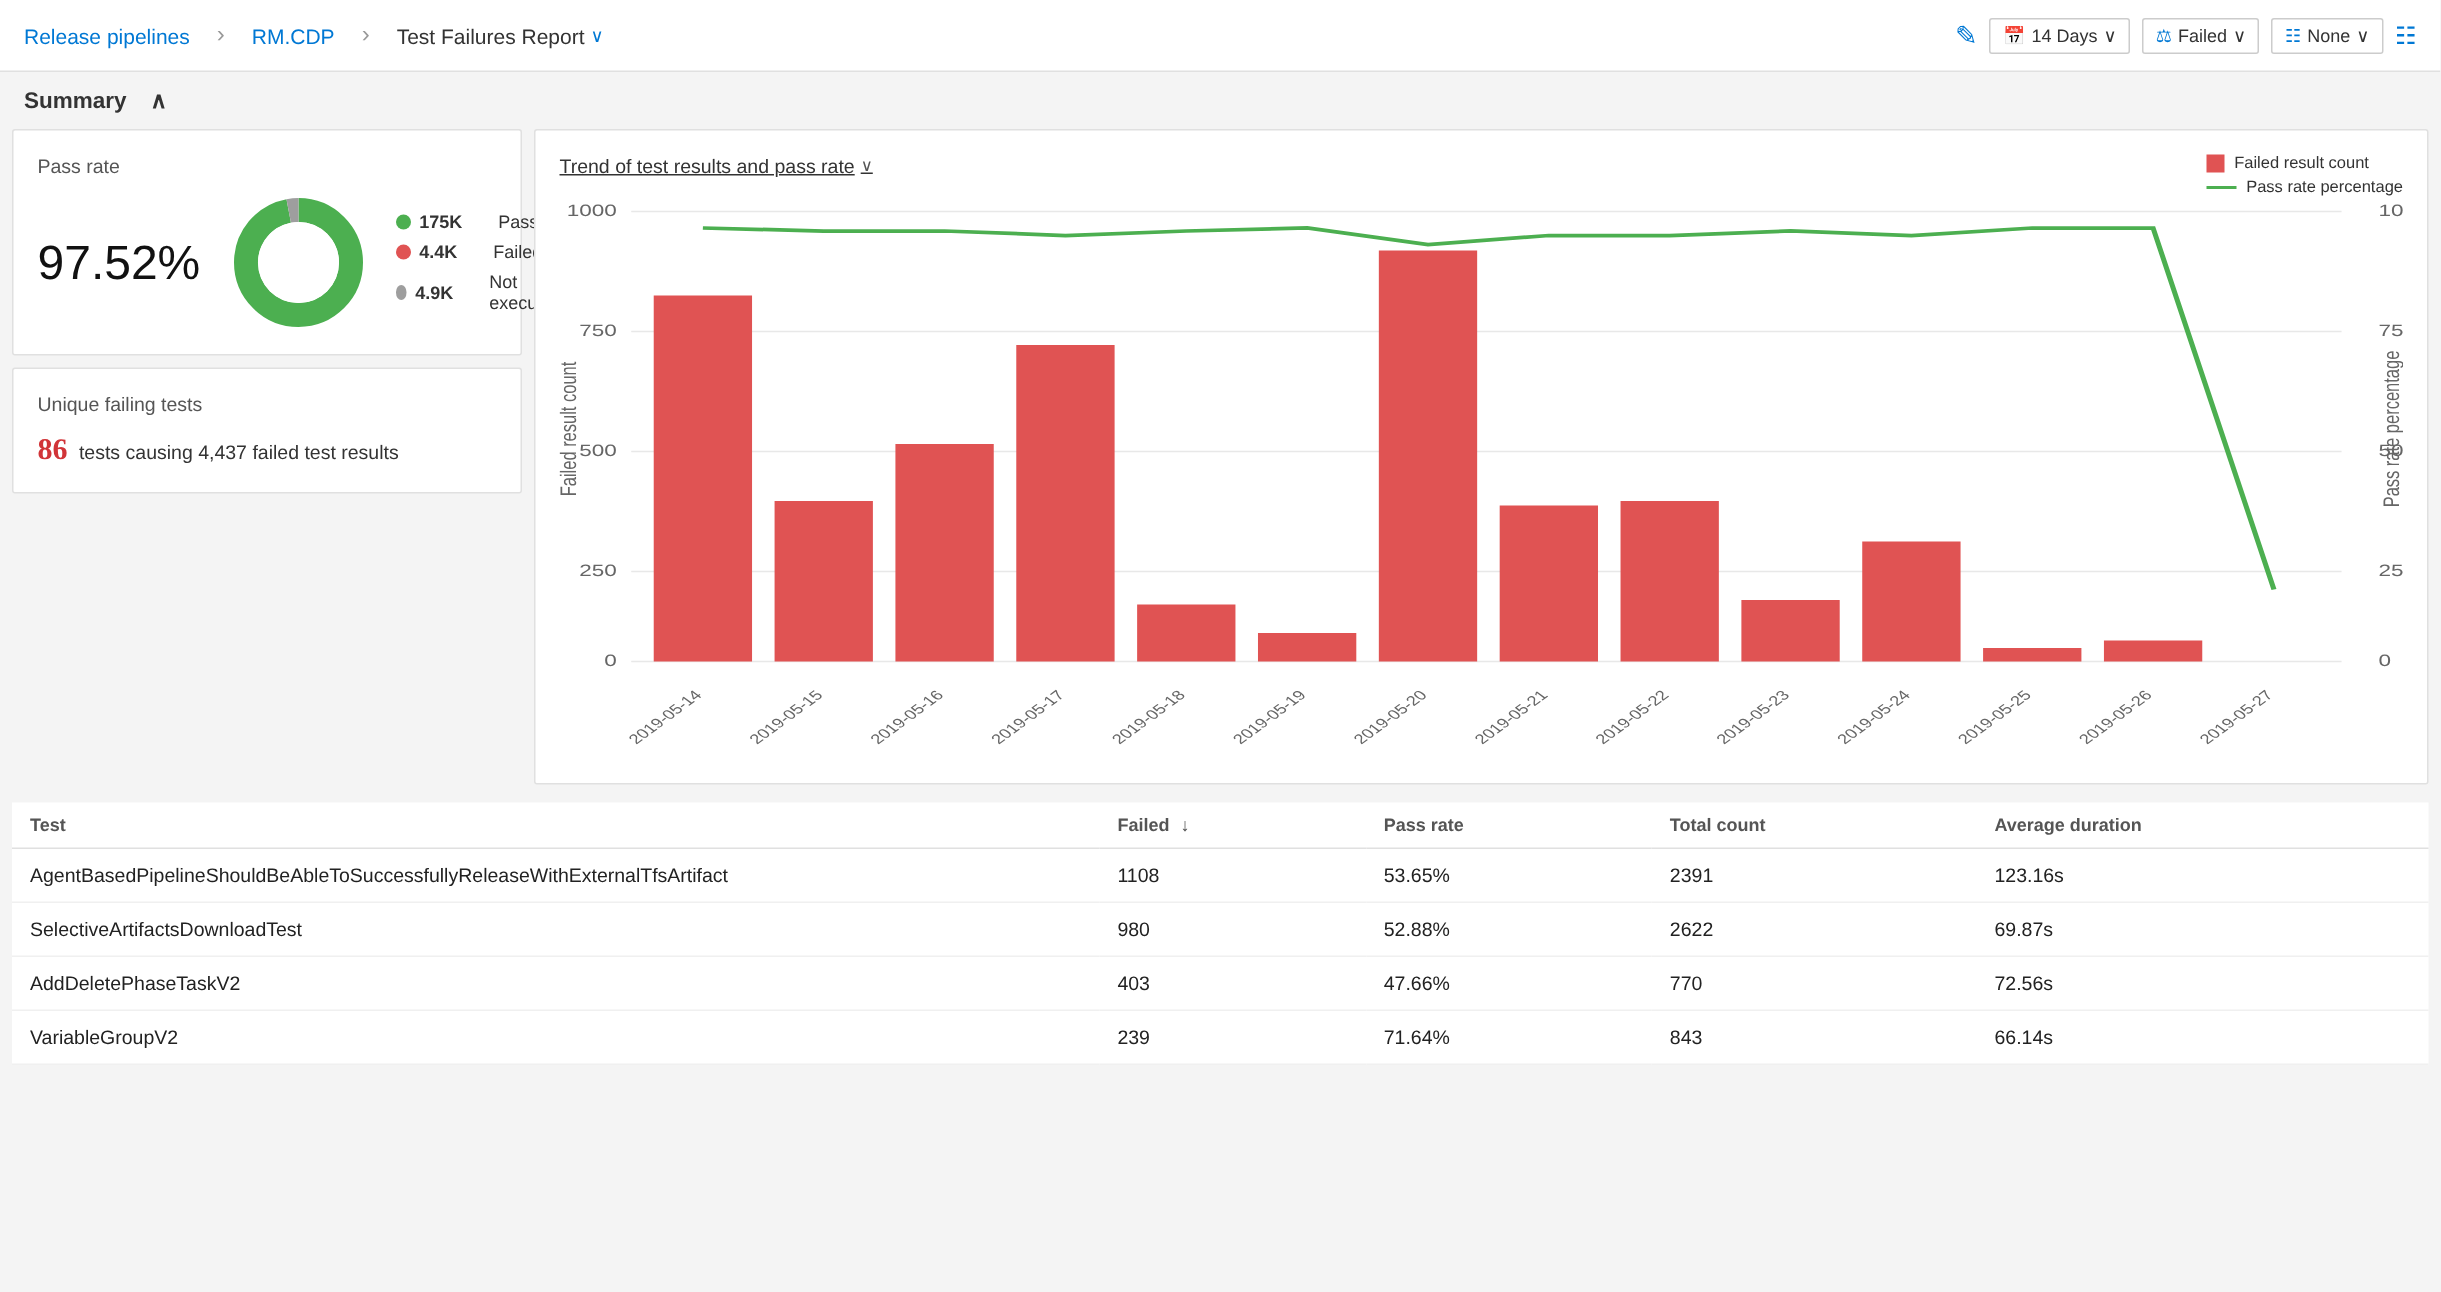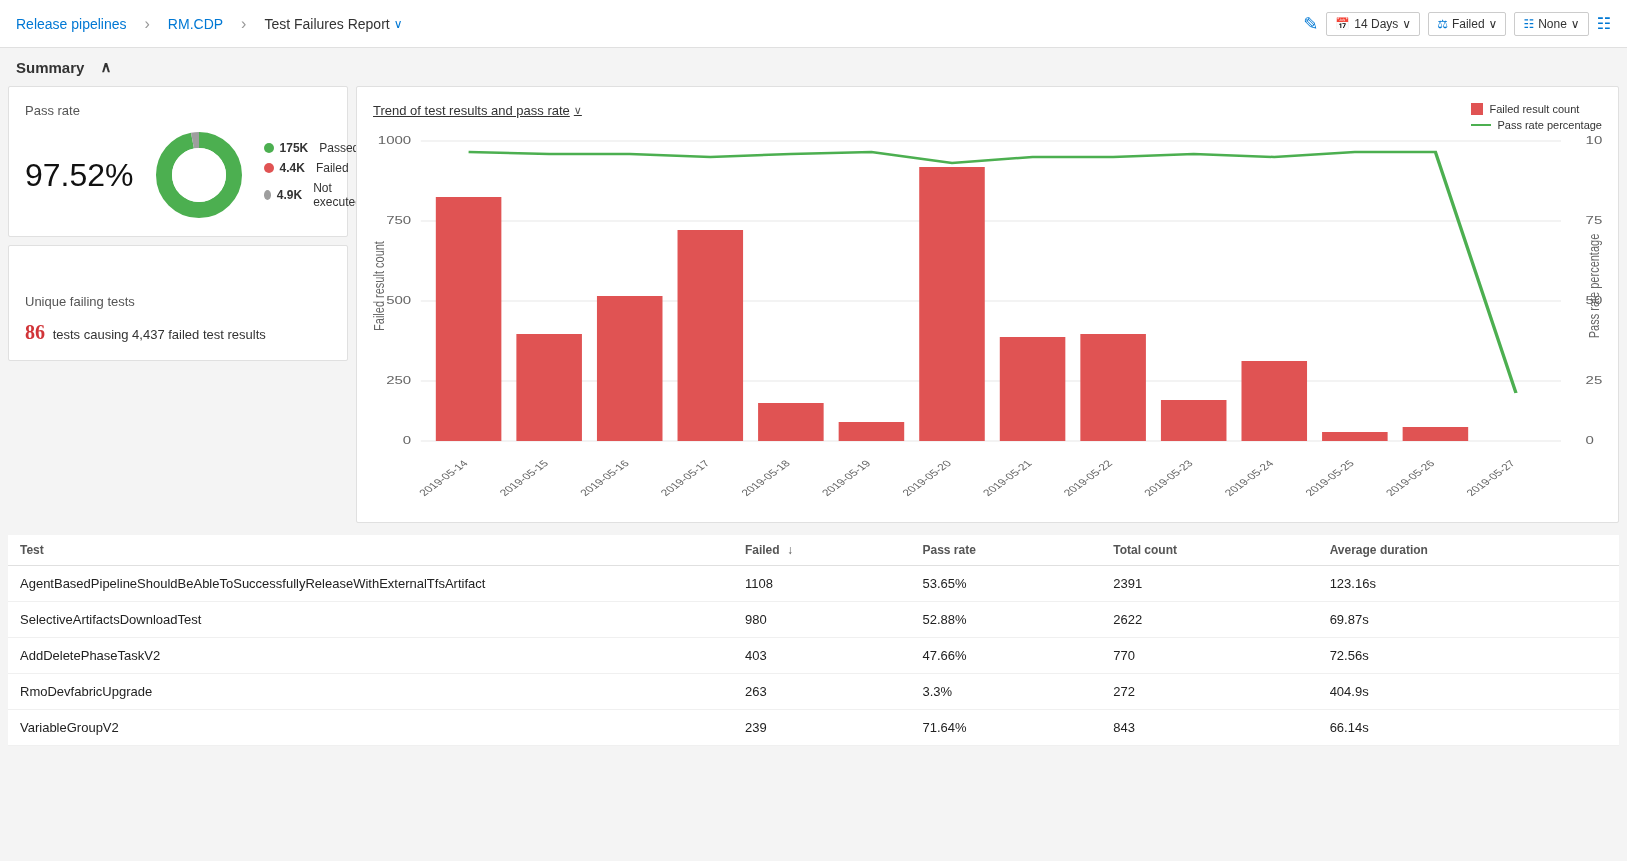--- a/index.html
+++ b/index.html
@@ -42,24 +42,24 @@
       padding: 16px;
     }
     .pass-rate-panel { }
     .pass-rate-title { font-size: 13px; color: #555; margin-bottom: 12px; }
     .pass-rate-content { display: flex; align-items: center; gap: 20px; }
     .pass-rate-value { font-size: 32px; font-weight: 300; color: #111; }
     .donut-container { position: relative; width: 90px; height: 90px; }
     .donut-legend { display: flex; flex-direction: column; gap: 6px; font-size: 12px; }
     .legend-item { display: flex; align-items: center; gap: 6px; }
     .legend-dot { width: 10px; height: 10px; border-radius: 50%; }
-    .legend-count { font-weight: 600; margin-right: 5px; }
+    .legend-count { font-weight: 600; margin-right: 18px; }
 
     .unique-panel { }
-    .unique-title { font-size: 13px; color: #555; margin-bottom: 12px; margin-top: 32px; }
+    .unique-title { font-size: 13px; color: #555; margin-bottom: 12px; }
     .unique-value { font-size: 13px; }
     .unique-number { color: #d13438; font-size: 20px; font-weight: 600; margin-right: 4px; font-family: Liberation Serif, serif; }
 
     .chart-panel {
       flex: 1; background: #fff; border: 1px solid #e0e0e0; border-radius: 2px;
       padding: 16px; position: relative; text-decoration: underline;
     }
     .chart-title {
       font-size: 13px; color: #333; margin-bottom: 4px;
       display: flex; align-items: center; gap: 4px; cursor: pointer;
@@ -303,27 +303,20 @@
     <td>69.87s</td>
   </tr>
           <tr>
     <td>AddDeletePhaseTaskV2</td>
     <td>403</td>
     <td>47.66%</td>
     <td>770</td>
     <td>72.56s</td>
   </tr>
           <tr>
-    <td>RmoDevfabricUpgrade</td>
-    <td>263</td>
-    <td>3.3%</td>
-    <td>272</td>
-    <td>404.9s</td>
-  </tr>
-          <tr>
     <td>VariableGroupV2</td>
     <td>239</td>
     <td>71.64%</td>
     <td>843</td>
     <td>66.14s</td>
   </tr>
         </tbody>
     </table>
   </div>
 

